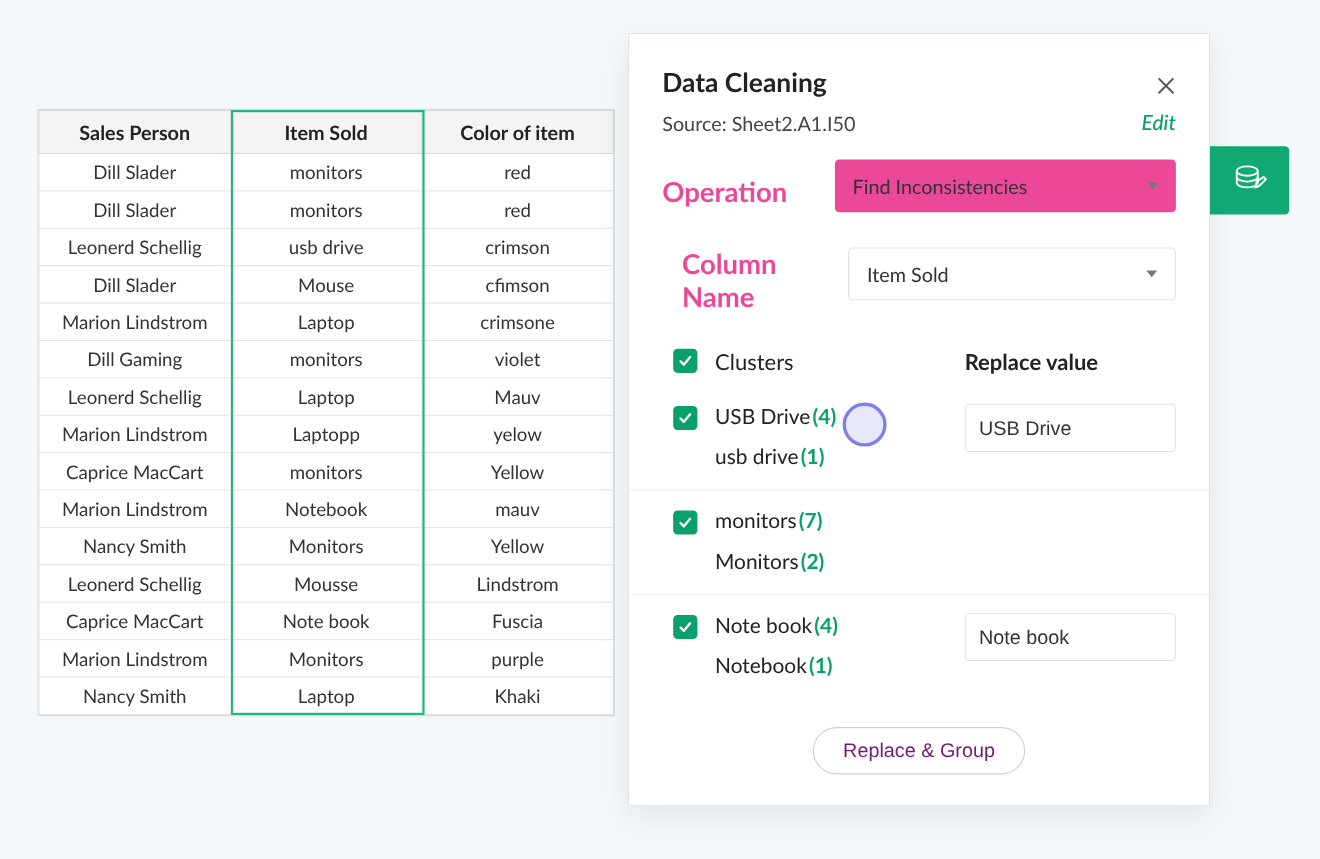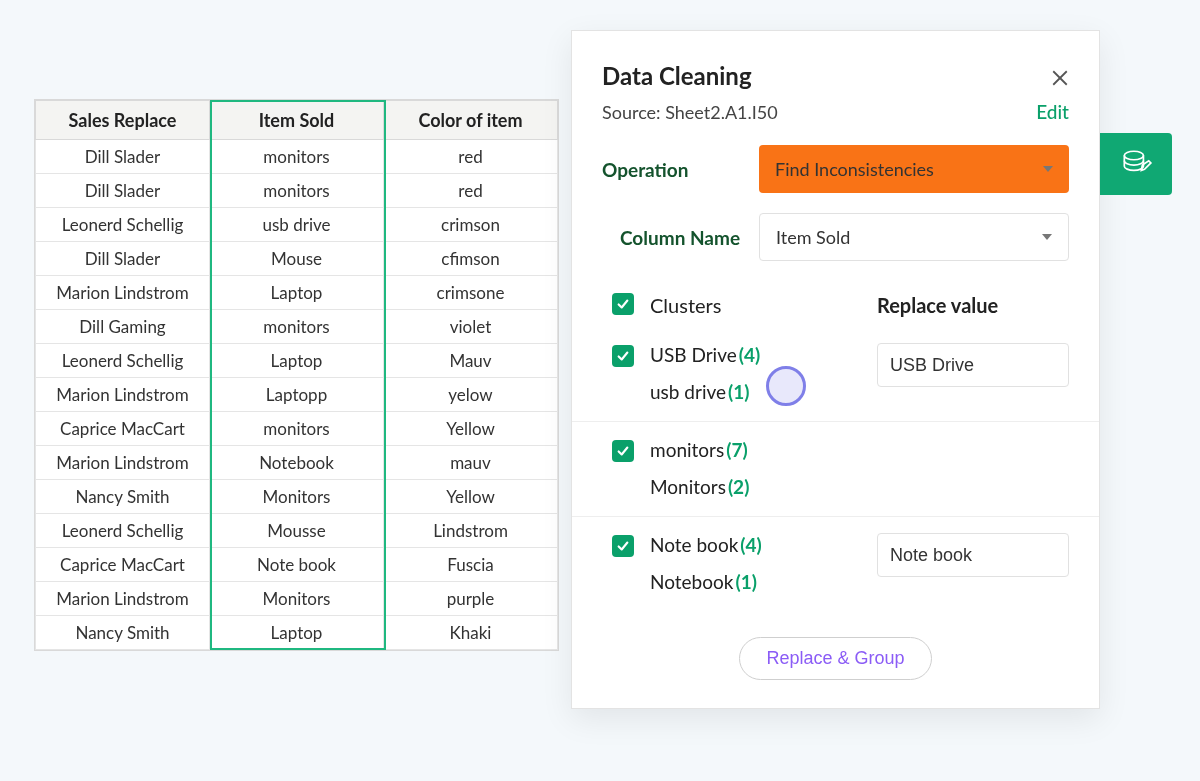--- a/index.html
+++ b/index.html
@@ -56,30 +56,30 @@
     display: flex; align-items: flex-end; justify-content: space-between;
     padding: 0 30px;
   }
   .panel-title { font-size: 24px; font-weight: 700; color: #222; }
   .close-x { font-size: 22px; color: #555; cursor: pointer; line-height: 1; }
   .panel-source {
     display: flex; justify-content: space-between; align-items: center;
     padding: 10px 30px 22px 30px;
     font-size: 18px; color: #444;
   }
-  .edit-link { color: #0aa06a; font-size: 19px; font-weight: 500; cursor: pointer; }
+  .edit-link { color: #0aa06a; font-size: 19px; font-weight: 500; cursor: pointer; font-style: italic; }
 
   .field-row {
     display: flex; align-items: center; justify-content: space-between;
     padding: 0 30px; margin-bottom: 20px;
   }
-  .field-label { font-size: 19px; font-weight: 700; color: #14532d; }
+  .field-label { font-size: 25px; font-weight: 700; color: #ec4899; margin-top: 12px; }
   .select {
     width: 310px; height: 48px;
-    background: #f97316; border: none; border-radius: 4px;
+    background: #ec4899; border: none; border-radius: 4px;
     display: flex; align-items: center; justify-content: space-between;
     padding: 0 16px; font-size: 18px; color: #333;
     cursor: pointer;
   }
   .select.white { background: #fff; border: 1px solid #e1e1e1; }
   .caret { width: 0; height: 0; border-left: 5px solid transparent; border-right: 5px solid transparent; border-top: 6px solid #777; }
 
   .clusters-header {
     display: flex; align-items: flex-start;
     padding: 6px 30px 10px 40px;
@@ -111,21 +111,21 @@
 
   .highlight-circle {
     position: absolute;
     width: 40px; height: 40px; border: 3px solid #7f7fe8; border-radius: 50%;
     background: rgba(127,127,232,0.18);
     pointer-events: none;
   }
 
   .action-row { text-align: center; padding: 26px 0 0 0; }
   .action-btn {
-    display: inline-block; padding: 10px 26px; font-size: 18px; color: #8b5cf6;
+    display: inline-block; padding: 10px 26px; font-size: 18px; color: #701a75;
     border: 1px solid #cfcfcf; border-radius: 22px; background: #fff; cursor: pointer;
   }
 
   
   .side-tab {
     position: absolute;
     left: 1100px; top: 133px;
     width: 72px; height: 62px;
     background: #10a873;
     display: flex; align-items: center; justify-content: center;
@@ -134,21 +134,21 @@
   }
   .side-tab svg { width: 34px; height: 34px; }
 </style>
 </head>
 <body>
 
 <div class="sheet">
   <table>
     <thead>
       <tr>
-        <th style="width:175px">Sales Replace</th>
+        <th style="width:175px">Sales Person</th>
         <th style="width:175px">Item Sold</th>
         <th style="width:175px">Color of item</th>
       </tr>
     </thead>
     <tbody id="tbody">
         <tr>
           <td>Dill Slader</td>
           <td>monitors</td>
           <td>red</td>
         </tr>

